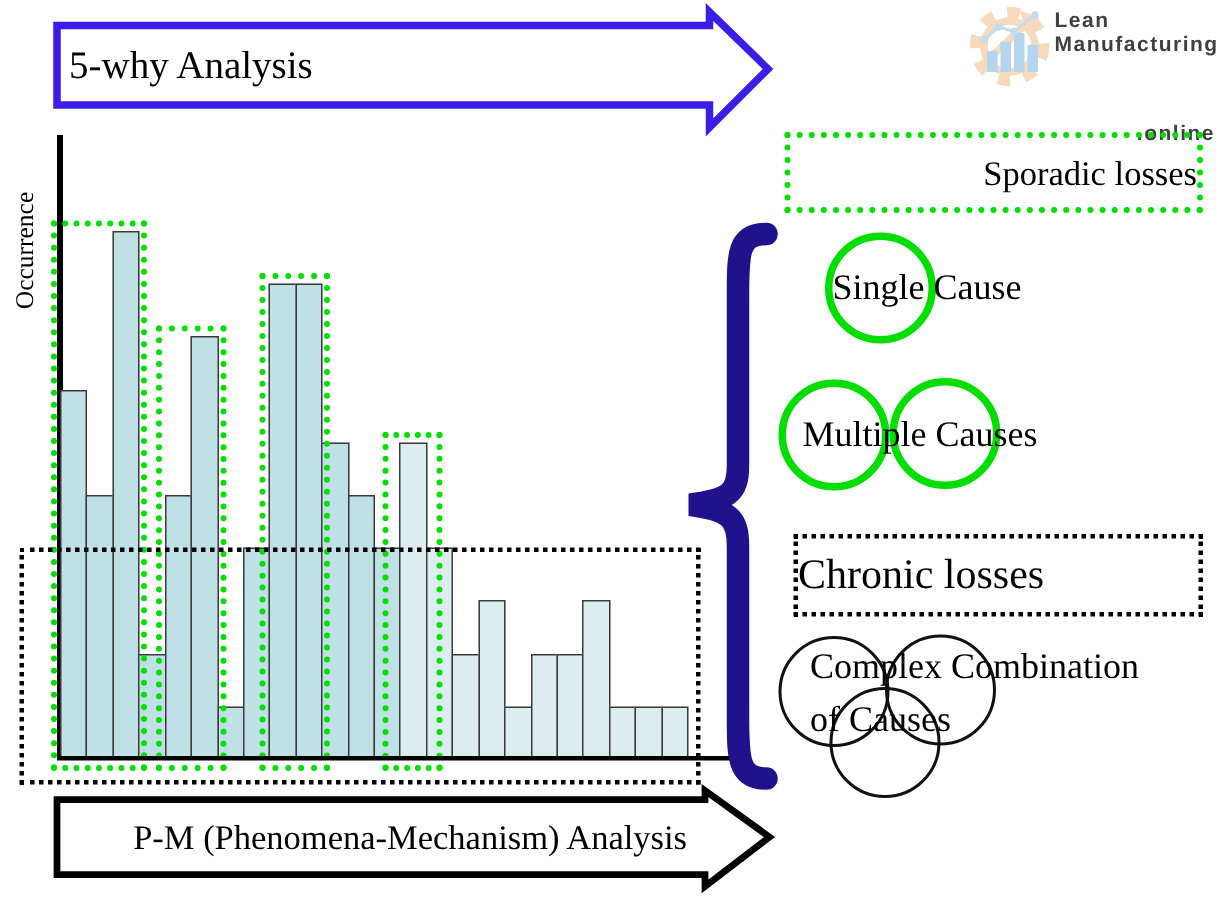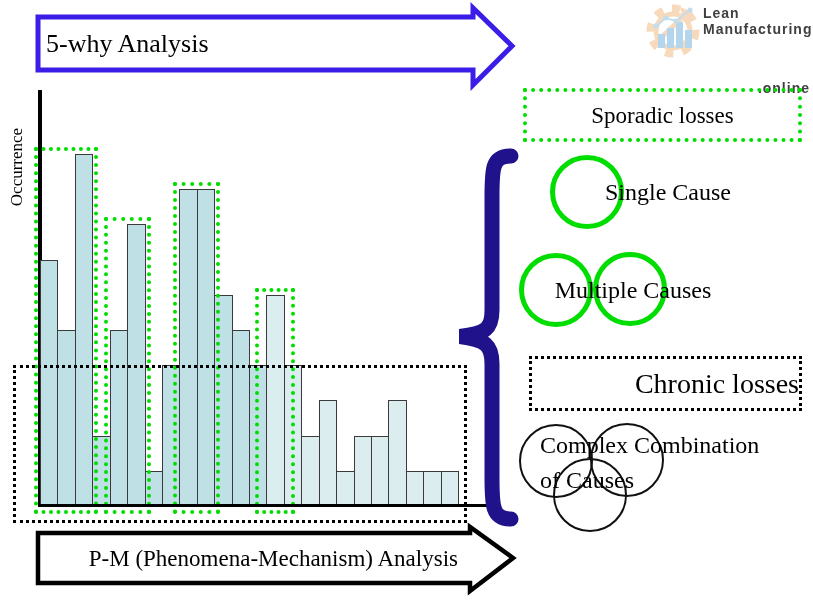--- a/index.html
+++ b/index.html
@@ -36,34 +36,34 @@
     border:3px dotted #000;
   }
   
   .bottom-arrow-label{
     left:34px;top:544px;width:424px;height:30px;line-height:30px;
     text-align:right;font-size:23px;
   }
   
   .sporadic-box{
     left:523px;top:88px;width:279px;height:54px;box-sizing:border-box;
-    border:4px dotted var(--green);text-align:center;font-size:23px;line-height:47px;
+    border:4px dotted var(--green);text-align:right;font-size:23px;line-height:47px;
   }
   .green-circle{
     position:absolute;width:74px;height:74px;border-radius:50%;box-sizing:border-box;
     border:5px solid var(--green);
   }
   .single-circle{left:550px;top:155px;}
   .multi-circle-1{left:519px;top:253px;}
   .multi-circle-2{left:593px;top:252px;}
-  .single-label{left:555px;top:178px;width:190px;text-align:center;font-size:24px;line-height:28px;padding-left:18px;}
-  .multi-label{left:535px;top:276px;width:196px;text-align:center;font-size:24px;line-height:28px;}
+  .single-label{left:555px;top:178px;width:190px;text-align:left;font-size:24px;line-height:28px;}
+  .multi-label{left:535px;top:276px;width:196px;font-size:24px;line-height:28px;}
   .chronic-box{
     left:529px;top:356px;width:273px;height:55px;box-sizing:border-box;
-    border:3px dotted #000;text-align:right;font-size:28px;line-height:50px;
+    border:3px dotted #000;text-align:left;font-size:28px;line-height:50px;
   }
   .black-circle{
     position:absolute;width:74px;height:74px;border-radius:50%;box-sizing:border-box;
     border:2px solid #111;
   }
   .complex-circle-1{left:519px;top:424px;}
   .complex-circle-2{left:590px;top:423px;}
   .complex-circle-3{left:553px;top:458px;}
   .complex-label{left:540px;top:428px;width:275px;font-size:24px;line-height:35px;}
   

